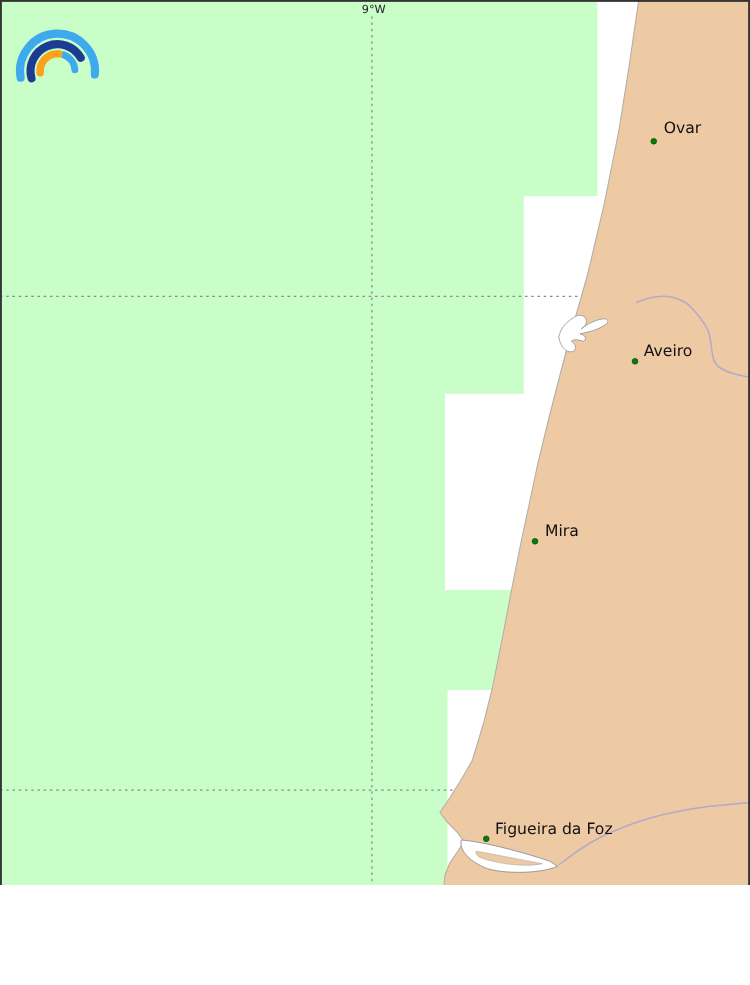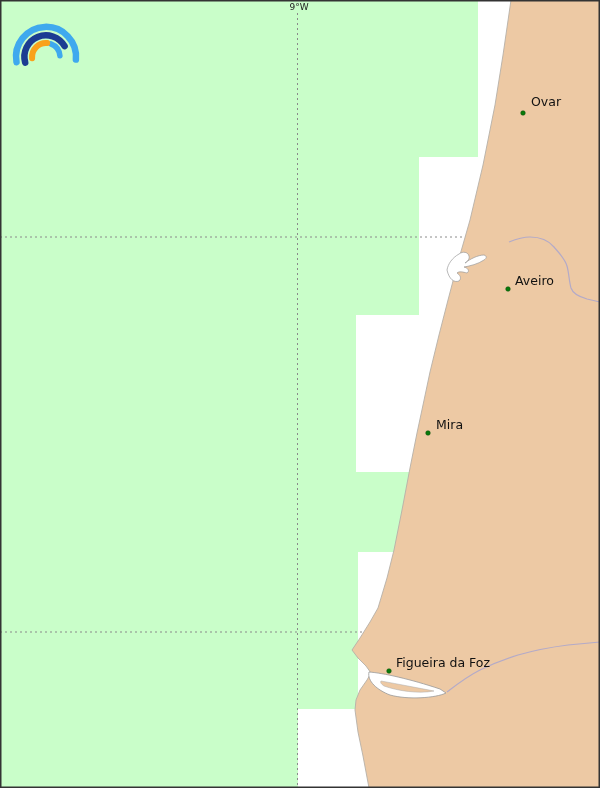--- a/index.html
+++ b/index.html
@@ -1,19 +1,19 @@
 <!DOCTYPE html>
 <html><head>
 <meta charset="utf-8">
 <style>
   html, body { margin: 0; padding: 0; background: #fff; }
   #stage {
     position: relative;
     width: 600px;
-    height: 788px;
+    height: 708px;
     font-family: "DejaVu Sans", sans-serif;
     overflow: hidden;
   }
   svg { position: absolute; top: 0; left: 0; display: block; }
   text { font-family: "DejaVu Sans", sans-serif; }
   .city-label { font-size: 12.5px; fill: #111; }
   .grid-label { font-size: 9px; fill: #222; }
 </style>
 </head>
 <body>

